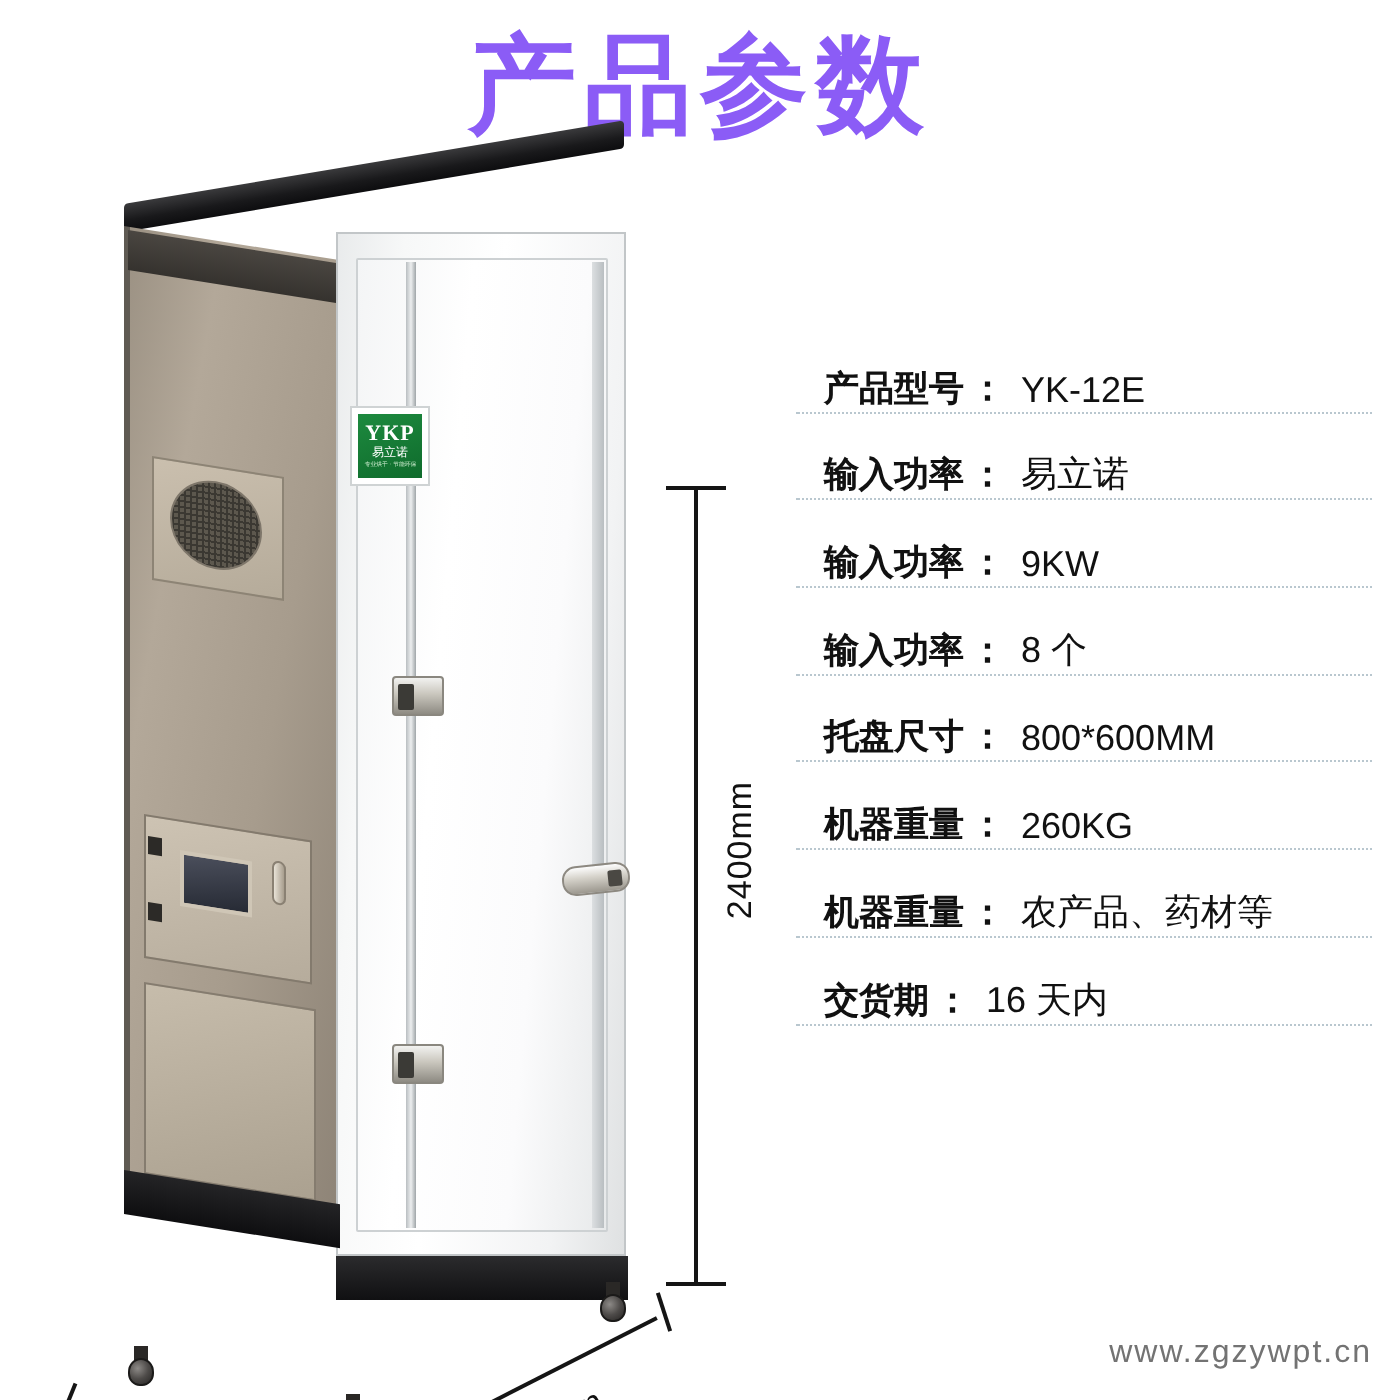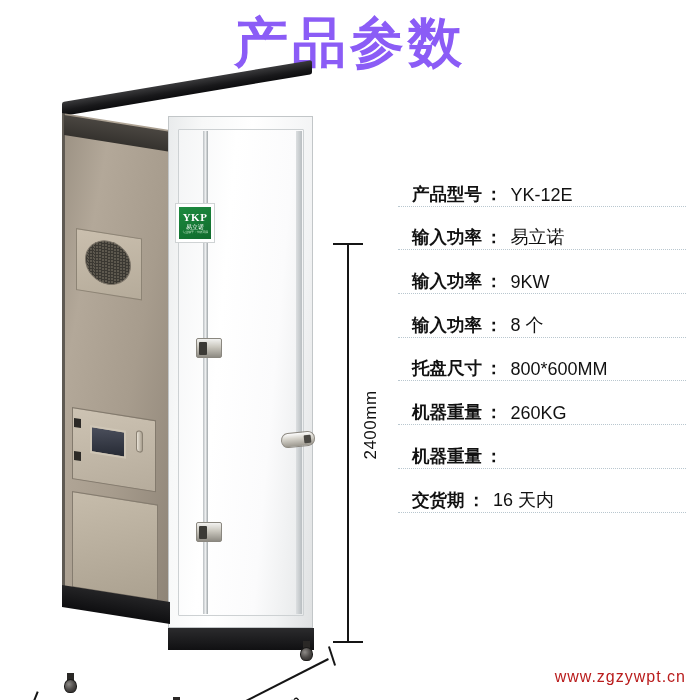--- a/index.html
+++ b/index.html
@@ -385,21 +385,21 @@
     white-space: nowrap;
     margin-left: 6px;
   }
 
   
   #watermark {
     position: absolute;
     right: 14px;
     bottom: 14px;
     font-size: 16px;
-    color: #b91c1c;
+    color: #737373;
     font-family: "Liberation Sans", sans-serif;
     letter-spacing: 1px;
   }
 </style>
 </head>
 <body>
 
 <div id="page-title">产品参数</div>
 
 <div id="product-figure">
@@ -493,20 +493,21 @@
     <span class="spec-value">800*600MM</span>
   </div>
   <div class="spec-row">
     <span class="spec-label">机器重量</span>
     <span class="spec-colon">：</span>
     <span class="spec-value">260KG</span>
   </div>
   <div class="spec-row">
     <span class="spec-label">机器重量</span>
     <span class="spec-colon">：</span>
+    <span class="spec-value">农产品、药材等</span>
   </div>
   <div class="spec-row">
     <span class="spec-label">交货期</span>
     <span class="spec-colon">：</span>
     <span class="spec-value">16 天内</span>
   </div>
 </div>
 
 <div id="watermark">www.zgzywpt.cn</div>
 

